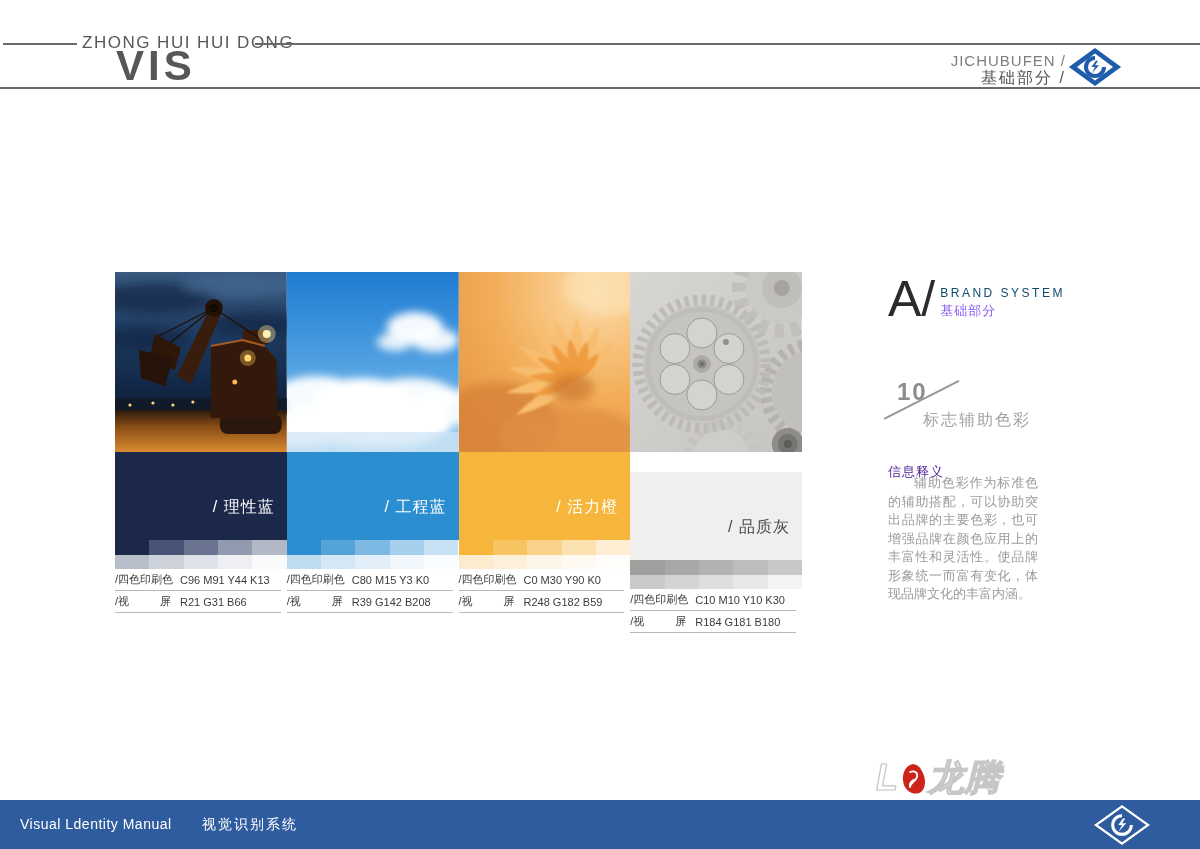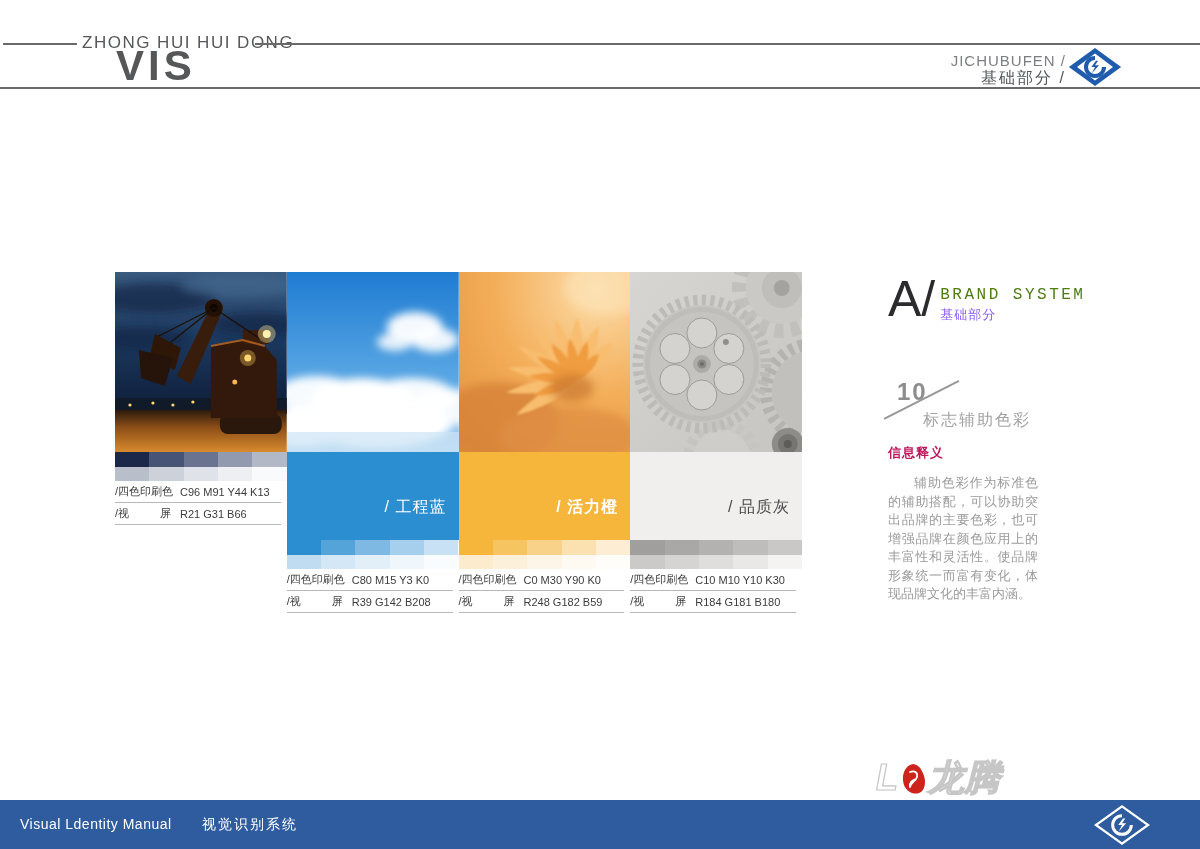--- a/index.html
+++ b/index.html
@@ -29,26 +29,26 @@
   .tint-row-1 .tint{height:15px;flex:1;}
   .tint-row-2 .tint{height:14px;flex:1;}
   .specs{margin-top:0;width:calc(100% - 6px);font-size:11px;color:#3c3c3c;}
   .spec-row{display:flex;align-items:center;height:21px;border-bottom:1px solid #b8b8b8;white-space:nowrap;}
   .spec-label{display:inline-flex;justify-content:space-between;width:56px;flex:none;}
   .spec-value{margin-left:9px;}
   
   .brand-sys{position:absolute;left:888px;top:274px;display:flex;align-items:flex-start;color:#2b2b2d;}
   .brand-sys .letter{font-size:50px;line-height:50px;font-weight:400;}
   .brand-sys .sys-text{margin-left:5px;padding-top:12px;}
-  .sys-en{font-size:16px;letter-spacing:2.5px;color:#4d7c0f;white-space:nowrap;font-family:Liberation Mono, monospace;}
+  .sys-en{font-size:12px;letter-spacing:2.5px;color:#0c4a6e;white-space:nowrap;}
   .sys-cn{font-size:13px;letter-spacing:1px;color:#8b5cf6;margin-top:2px;}
   .page-num{position:absolute;left:897px;top:378px;font-size:24px;font-weight:bold;color:#8d8d8d;letter-spacing:2px;}
   .num-slash{position:absolute;left:884px;top:418px;width:84px;height:1.5px;background:#979797;transform:rotate(-27deg);transform-origin:left center;}
   .page-title{position:absolute;left:923px;top:410px;font-size:16px;letter-spacing:2px;color:#a3a3a3;white-space:nowrap;}
-  .info-title{position:absolute;left:888px;top:444px;font-size:13px;color:#be185d;letter-spacing:1px;font-weight:bold;}
+  .info-title{position:absolute;left:888px;top:463px;font-size:13px;color:#4c1d95;letter-spacing:1px;}
   .info-body{position:absolute;left:888px;top:474px;width:150px;font-size:13px;line-height:18.5px;color:#9b9b9b;text-align:justify;text-indent:2em;}
   
   .watermark{position:absolute;left:876px;top:758px;display:flex;align-items:flex-end;
     font-style:italic;font-weight:900;font-size:36px;line-height:40px;color:#ffffff;
     -webkit-text-stroke:1.2px #c6c6c6;text-shadow:0 0 1px #cfcfcf;white-space:nowrap;}
   .watermark .wm-icon{margin:0 1px 2px 1px;}
   
   .footer{position:absolute;left:0;top:800px;width:1200px;height:49px;}
   .footer-text{position:absolute;left:20px;top:16px;font-size:14px;color:#ffffff;letter-spacing:0.5px;}
   .footer-text .cn{margin-left:26px;letter-spacing:2px;}
@@ -116,20 +116,23 @@
         <path d="M40 62 L66 76 L60 98 L34 88 Z" fill="#2f1708"></path>
         <path d="M24 78 L58 86 L50 114 L26 106 Z" fill="#26130a"></path>
         <path d="M96 74 L128 68 L150 74" stroke="#c06a20" stroke-width="2" fill="none" opacity="0.8"></path>
         <circle cx="133" cy="86" r="8" fill="#ffcf5e" opacity="0.35"></circle>
           <circle cx="133" cy="86" r="3.5" fill="#ffd76e"></circle>
         <circle cx="152" cy="62" r="9" fill="#ffe390" opacity="0.4"></circle>
           <circle cx="152" cy="62" r="4" fill="#fff2b0"></circle>
         <circle cx="120" cy="110" r="2.5" fill="#ffb84d"></circle>
       </svg>
     </div>
+    <div class="block" style="background: rgb(27, 40, 73);">
+      <div class="block-label" style="color: rgb(255, 255, 255);">/ 理性蓝</div>
+    </div>
     <div class="tint-row tint-row-1">
         <div class="tint" style="background: rgb(27, 40, 73);"></div>
         <div class="tint" style="background: rgb(72, 84, 118);"></div>
         <div class="tint" style="background: rgb(106, 115, 144);"></div>
         <div class="tint" style="background: rgb(146, 154, 176);"></div>
         <div class="tint" style="background: rgb(178, 184, 198);"></div>
       </div>
     <div class="tint-row tint-row-2">
         <div class="tint" style="background: rgb(185, 191, 202);"></div>
         <div class="tint" style="background: rgb(205, 209, 218);"></div>
@@ -257,21 +260,21 @@
             <path transform="rotate(-10)" d="M0 0 C-7 -14 -6 -32 0 -42 C6 -32 7 -14 0 0Z"></path>
             <path transform="rotate(15)" d="M0 0 C-7 -14 -6 -30 0 -40 C6 -30 7 -14 0 0Z"></path>
             <path transform="rotate(40)" d="M0 0 C-7 -12 -6 -26 0 -34 C6 -26 7 -12 0 0Z"></path>
           </g>
           <ellipse cx="-5" cy="8" rx="22" ry="14" fill="#c9772e" opacity="0.7" filter="url(#soft3b)"></ellipse>
         </g>
         <ellipse cx="150" cy="15" rx="45" ry="28" fill="#fde7c0" opacity="0.5" filter="url(#soft3b)"></ellipse>
       </svg>
     </div>
     <div class="block" style="background: rgb(245, 182, 59);">
-      <div class="block-label" style="color: rgb(255, 255, 255); font-weight: bold;">/ 活力橙</div>
+      <div class="block-label" style="color: rgb(255, 255, 255);">/ 活力橙</div>
     </div>
     <div class="tint-row tint-row-1">
         <div class="tint" style="background: rgb(245, 182, 59);"></div>
         <div class="tint" style="background: rgb(247, 196, 98);"></div>
         <div class="tint" style="background: rgb(249, 210, 137);"></div>
         <div class="tint" style="background: rgb(251, 224, 176);"></div>
         <div class="tint" style="background: rgb(253, 237, 211);"></div>
       </div>
     <div class="tint-row tint-row-2">
         <div class="tint" style="background: rgb(252, 235, 205);"></div>
@@ -335,21 +338,21 @@
           <circle cx="72" cy="123" r="15"></circle>
           <circle cx="45" cy="107.5" r="15"></circle>
           <circle cx="45" cy="76.5" r="15"></circle>
         </g>
         <circle cx="72" cy="92" r="9" fill="#adaba7"></circle>
         <circle cx="72" cy="92" r="4.5" fill="#8b8985"></circle>
         <circle cx="72" cy="92" r="2" fill="#6e6c68"></circle>
         <circle cx="96" cy="70" r="3" fill="#918f8b"></circle>
       </svg>
     </div>
-    <div class="block" style="background: rgb(241, 239, 237);">
+    <div class="block" style="background: rgb(241, 239, 237); margin-top: 20px;">
       <div class="block-label" style="color: rgb(74, 74, 76);">/ 品质灰</div>
     </div>
     <div class="tint-row tint-row-1">
         <div class="tint" style="background: rgb(161, 159, 157);"></div>
         <div class="tint" style="background: rgb(170, 168, 166);"></div>
         <div class="tint" style="background: rgb(180, 178, 176);"></div>
         <div class="tint" style="background: rgb(191, 189, 187);"></div>
         <div class="tint" style="background: rgb(202, 200, 198);"></div>
       </div>
     <div class="tint-row tint-row-2">

